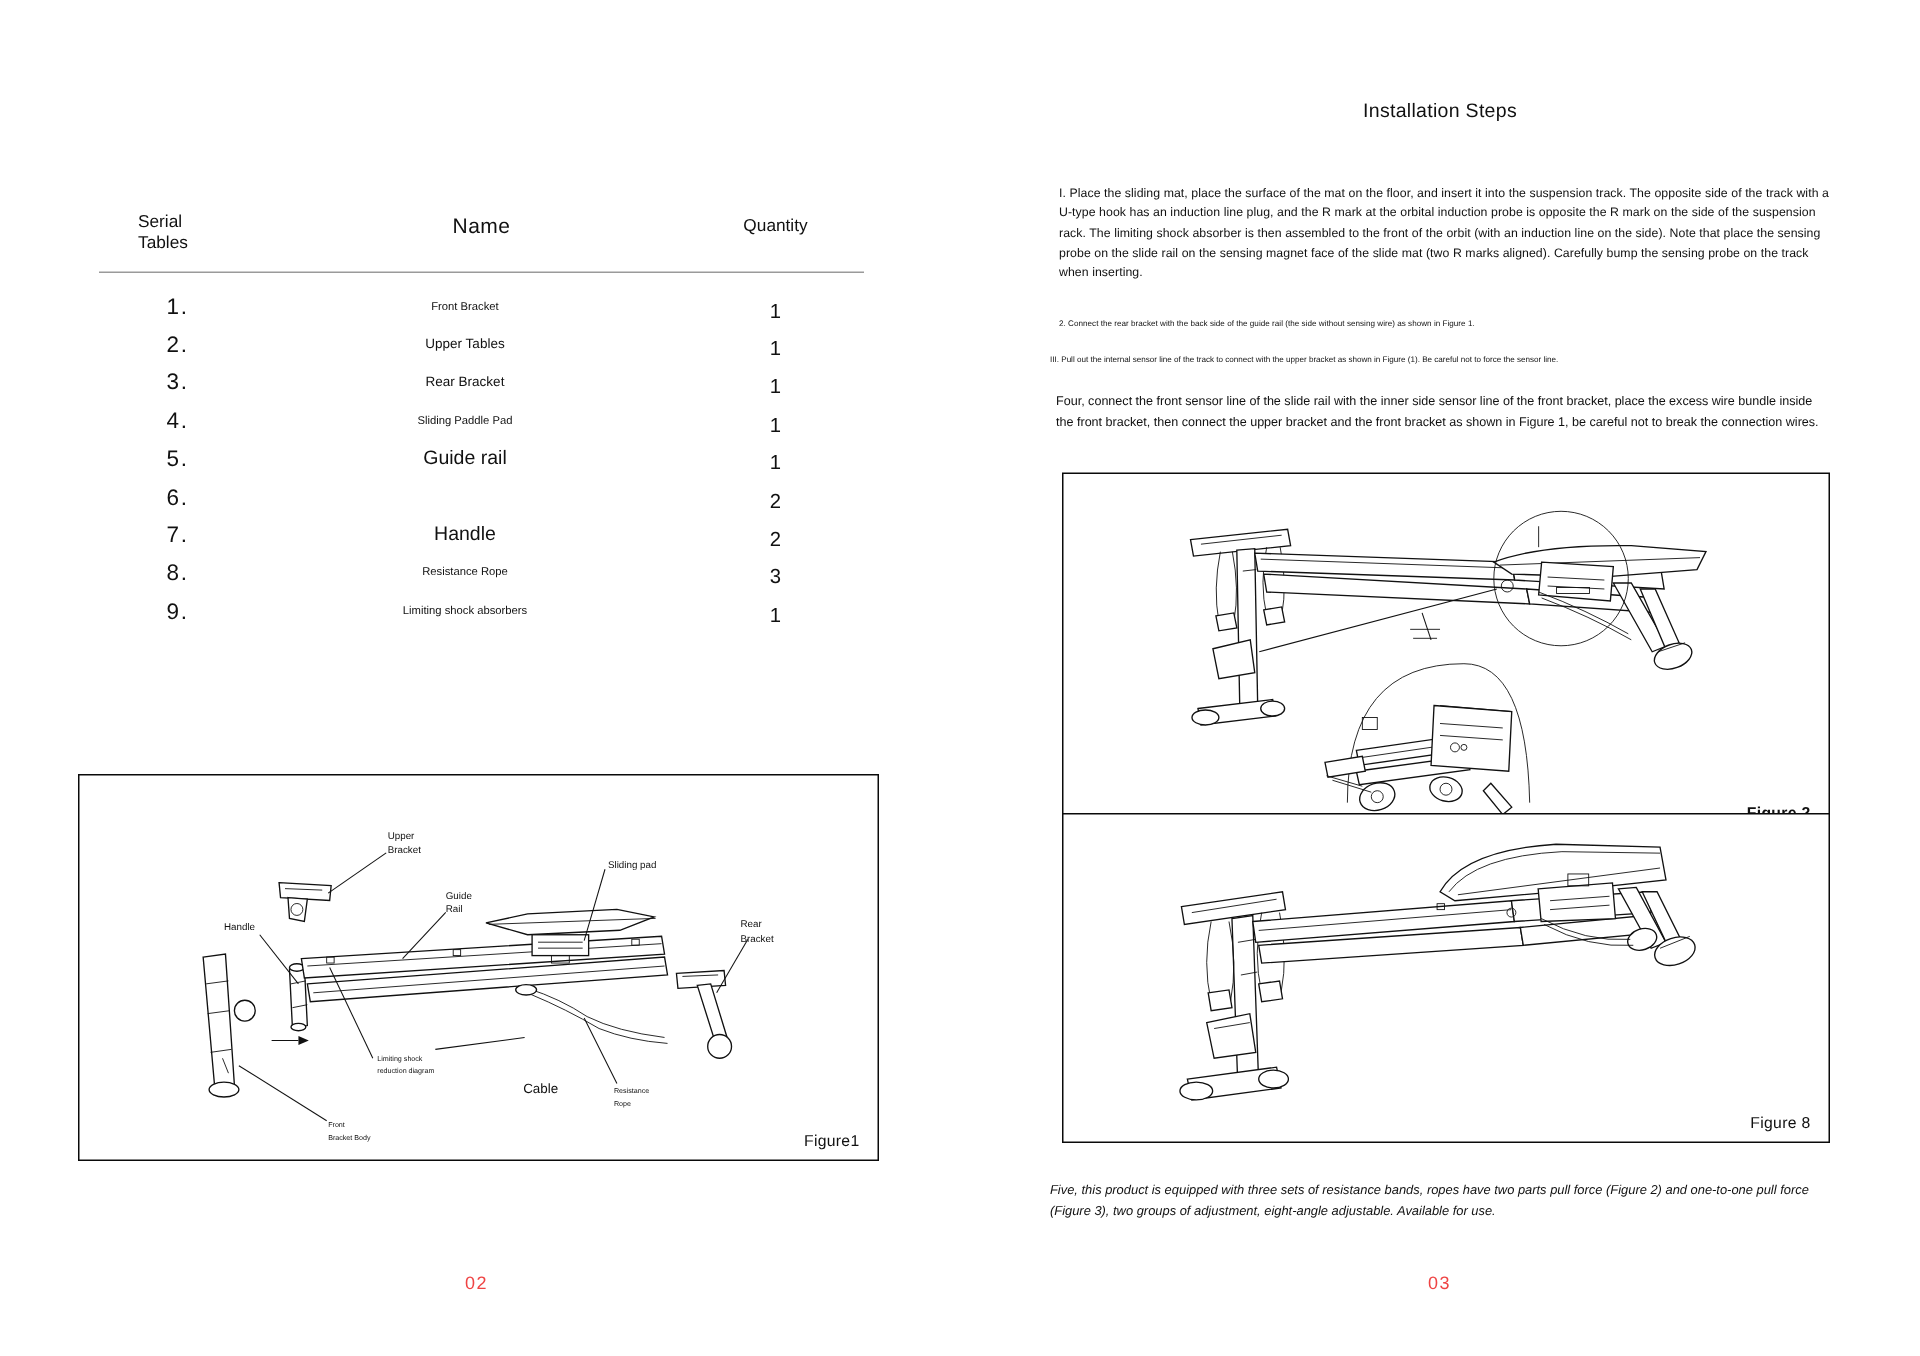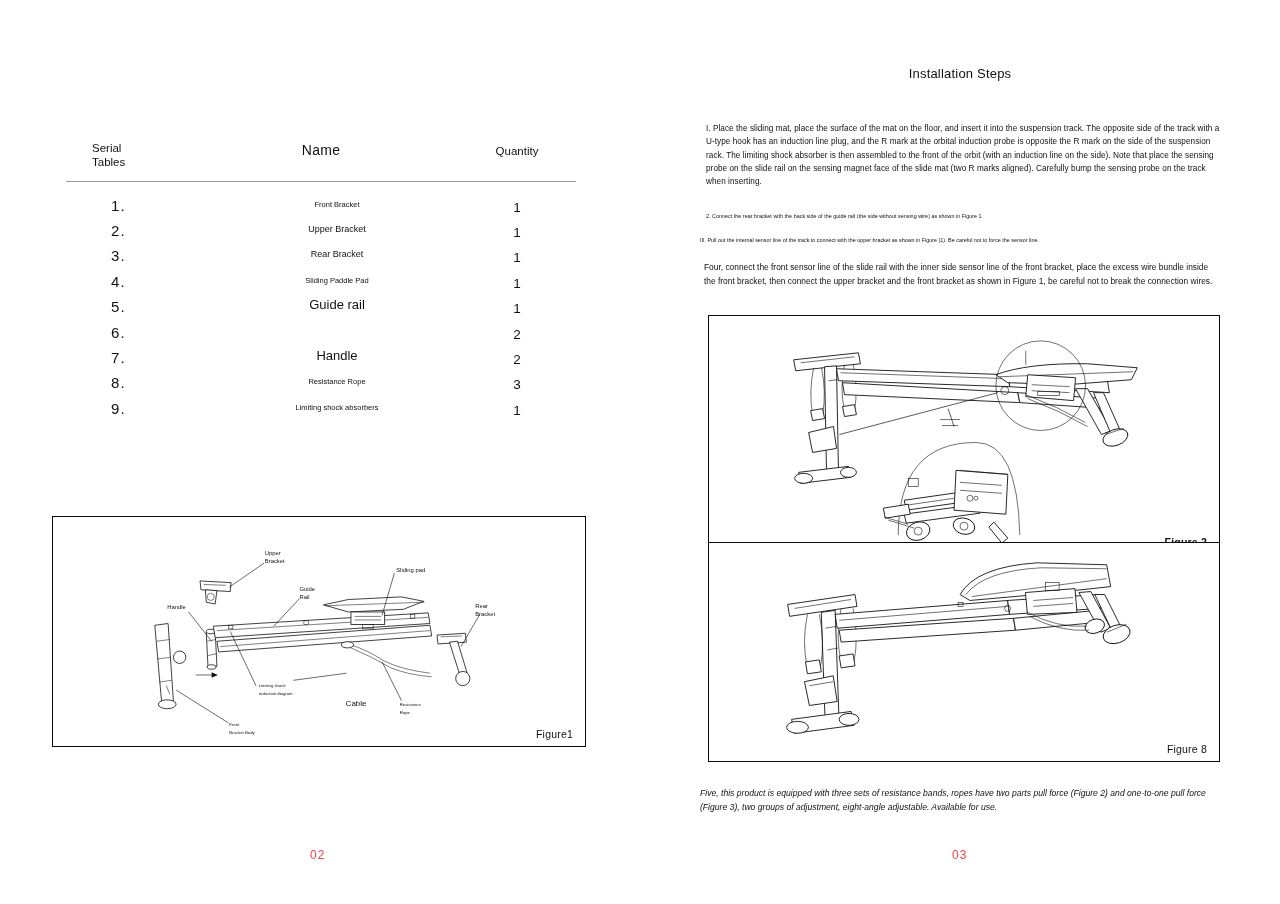--- a/index.html
+++ b/index.html
@@ -91,21 +91,21 @@
   .cell-no {
     position: absolute;
     left: 45px;
     top: 50%;
     transform: translateY(-50%);
     font-size: 15px;
     letter-spacing: 1.2px;
   }
   .cell-name {
     position: absolute;
-    left: 131px;
+    left: 104px;
     width: 280px;
     text-align: center;
     top: 50%;
     transform: translateY(-60%);
   }
   .cell-qty {
     position: absolute;
     right: 0;
     width: 118px;
     text-align: center;
@@ -118,21 +118,21 @@
   .sz-m  { font-size: 13px; }
   .sz-l  { font-size: 17px; }
 
   
   .figbox {
     position: absolute;
     border: 1.6px solid #0a0a0a;
     background: #ffffff;
     box-sizing: border-box;
   }
-  #fig1-box { left: 52px; top: 516px; width: 534px; height: 231px; }
+  #fig1-box { left: 52px; top: 516px; width: 534px; height: 258px; }
   #fig2-box { left: 708px; top: 315px; width: 512px; height: 240px; font-weight: bold; }
   #fig3-box { left: 708px; top: 542px; width: 512px; height: 220px; }
 
   .fig-caption {
     position: absolute;
     right: 12px;
     bottom: 6px;
     font-size: 10.5px;
     letter-spacing: .2px;
   }
@@ -228,21 +228,21 @@
     </div>
     <div class="hrule"></div>
     <div class="rows" id="table-rows">
         <div class="row">
           <div class="cell-no">1.</div>
           <div class="cell-name sz-xs">Front Bracket</div>
           <div class="cell-qty">1</div>
         </div>
         <div class="row">
           <div class="cell-no">2.</div>
-          <div class="cell-name sz-s">Upper Bracket</div>
+          <div class="cell-name sz-s">Upper Tables</div>
           <div class="cell-qty">1</div>
         </div>
         <div class="row">
           <div class="cell-no">3.</div>
           <div class="cell-name sz-s">Rear Bracket</div>
           <div class="cell-qty">1</div>
         </div>
         <div class="row">
           <div class="cell-no">4.</div>
           <div class="cell-name sz-xs">Sliding Paddle Pad</div>

